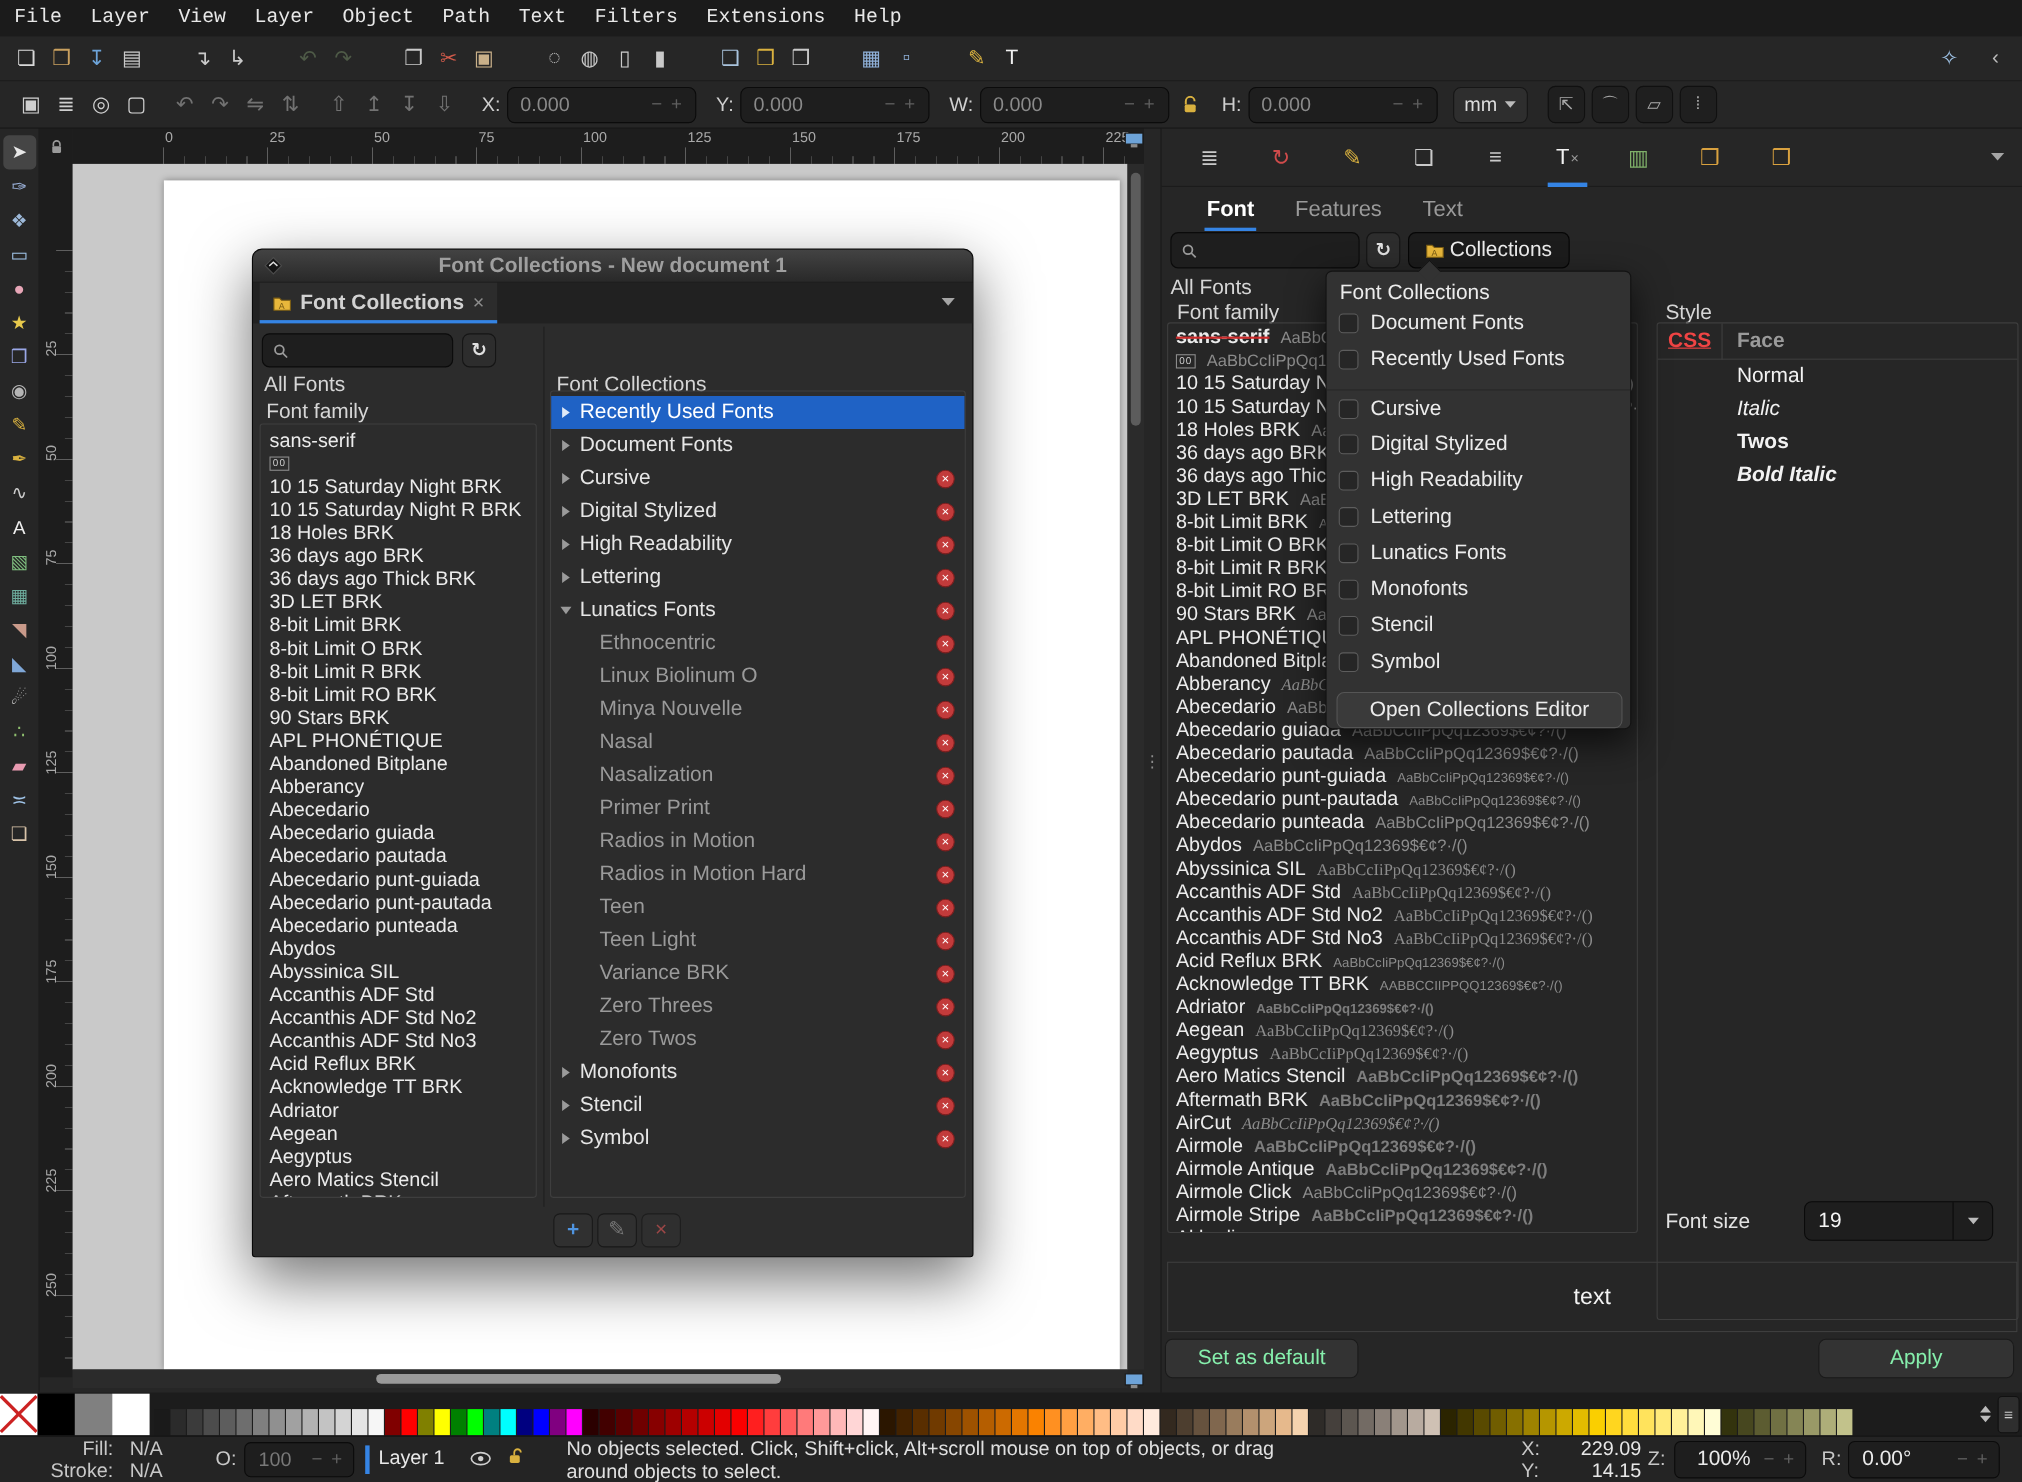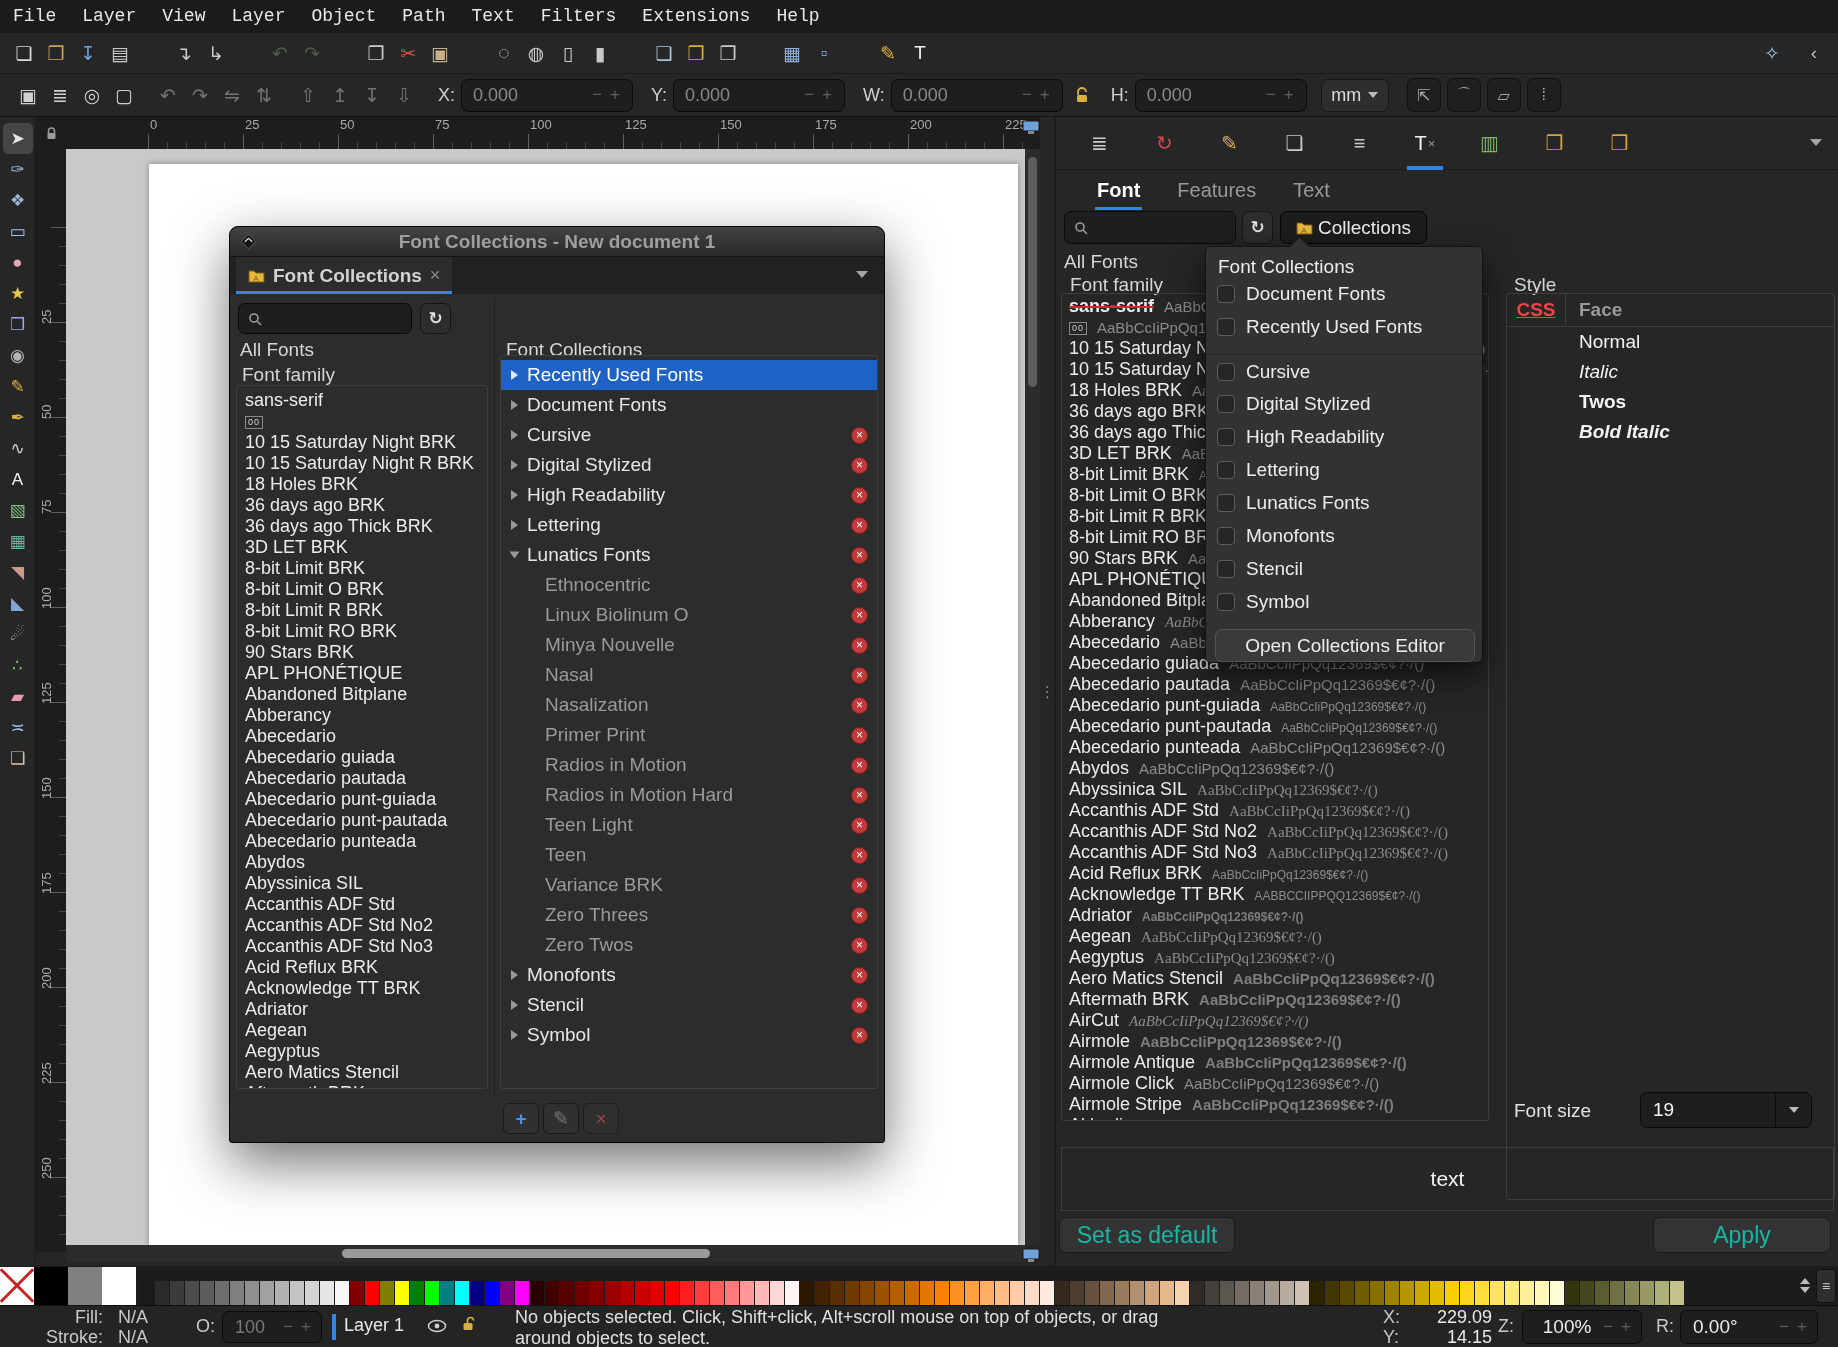--- a/index.html
+++ b/index.html
@@ -123,21 +123,21 @@
   .face-row{height:30px;line-height:30px;padding-left:72px;color:#f2f2f2;font-size:19px;}
   .face-row.italic{font-style:italic;}
   .face-row.bold{font-weight:bold;}
   .face-row.bolditalic{font-weight:bold;font-style:italic;}
   #fontsize-label{position:absolute;left:458px;top:983px;color:#e2e2e2;font-size:19px;}
   #fontsize-combo{position:absolute;left:584px;top:975px;width:172px;height:36px;background:#1e1e1e;border:1px solid #0a0a0a;border-radius:7px;display:flex;align-items:center;}
   #fontsize-combo .val{flex:1;color:#f5f5f5;font-size:19px;padding-left:12px;}
   #fontsize-combo .dd{width:36px;height:100%;border-left:1px solid #0a0a0a;display:flex;align-items:center;justify-content:center;}
   #preview-frame{position:absolute;left:5px;top:1030px;width:773px;height:64px;border:1px solid #3e3e3e;display:flex;align-items:center;justify-content:center;}
   #preview-frame .ptext{color:#f2f2f2;font-size:21px;}
-  .dock-btn{position:absolute;top:1100px;height:36px;background:#333333;border:1px solid #1a1a1a;border-radius:7px;color:#14b8a6;font-size:23px;display:flex;align-items:center;justify-content:center;}
+  .dock-btn{position:absolute;top:1100px;height:36px;background:#333333;border:1px solid #1a1a1a;border-radius:7px;color:#86efac;font-size:19px;display:flex;align-items:center;justify-content:center;}
   #setdefault-btn{left:3px;width:176px;}
   #apply-btn{left:597px;width:178px;}
   
   #popup{position:absolute;left:1205px;top:246px;width:278px;height:417px;background:#323232;border:1px solid #131313;border-radius:6px;box-shadow:0 12px 32px rgba(0,0,0,.65);z-index:50;}
   #popup::before{content:"";position:absolute;left:86px;top:-8px;width:14px;height:14px;background:#323232;border-left:1px solid #131313;border-top:1px solid #131313;transform:rotate(45deg);}
   #popup-title{color:#ececec;font-size:19px;padding:9px 0 0 12px;}
   #popup-items{position:absolute;left:0;top:30px;width:100%;}
   .pitem{height:33px;display:flex;align-items:center;gap:11px;padding-left:11px;}
   .pitem.gap{margin-top:11px;border-top:1px solid #272727;padding-top:2px;}
   .pcheck{width:18px;height:18px;background:#262626;border:1px solid #5d5d5d;border-radius:4px;flex:none;}
@@ -517,26 +517,26 @@
         <span class="t-lbl">Radios in Motion</span>
         <span class="row-del"></span>
       </div>
       <div class="t-row child">
 
         <span class="t-lbl">Radios in Motion Hard</span>
         <span class="row-del"></span>
       </div>
       <div class="t-row child">
 
+        <span class="t-lbl">Teen</span>
+        <span class="row-del"></span>
+      </div>
+      <div class="t-row child">
+
         <span class="t-lbl">Teen Light</span>
-        <span class="row-del"></span>
-      </div>
-      <div class="t-row child">
-
-        <span class="t-lbl">Teen</span>
         <span class="row-del"></span>
       </div>
       <div class="t-row child">
 
         <span class="t-lbl">Variance BRK</span>
         <span class="row-del"></span>
       </div>
       <div class="t-row child">
 
         <span class="t-lbl">Zero Threes</span>

